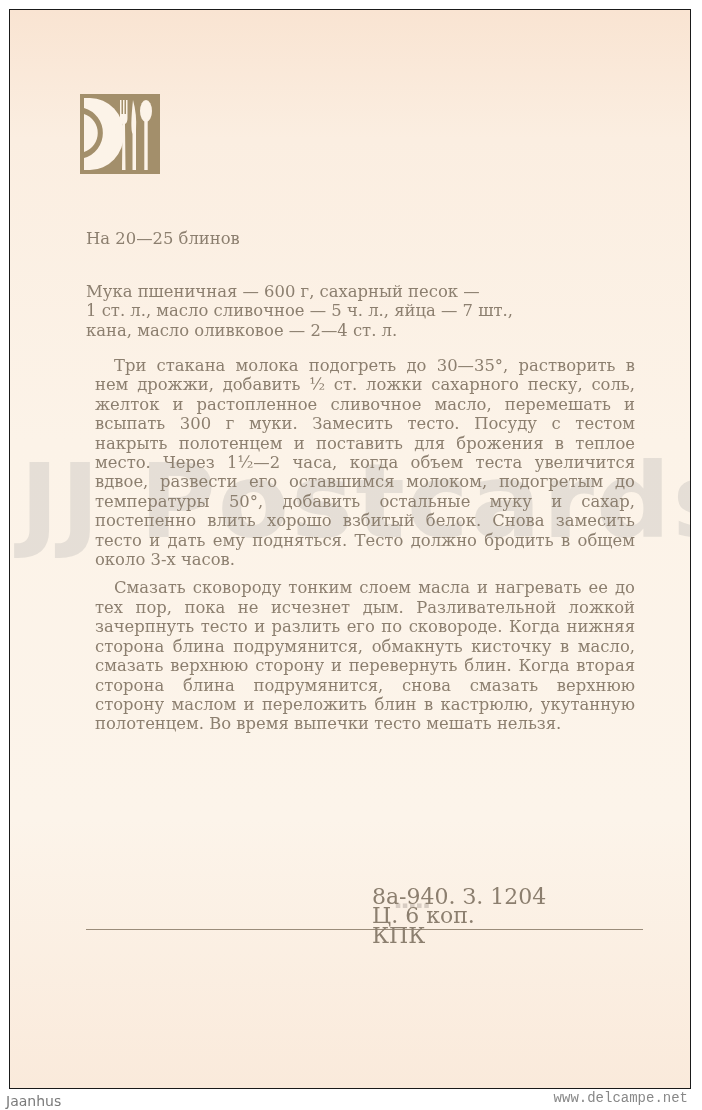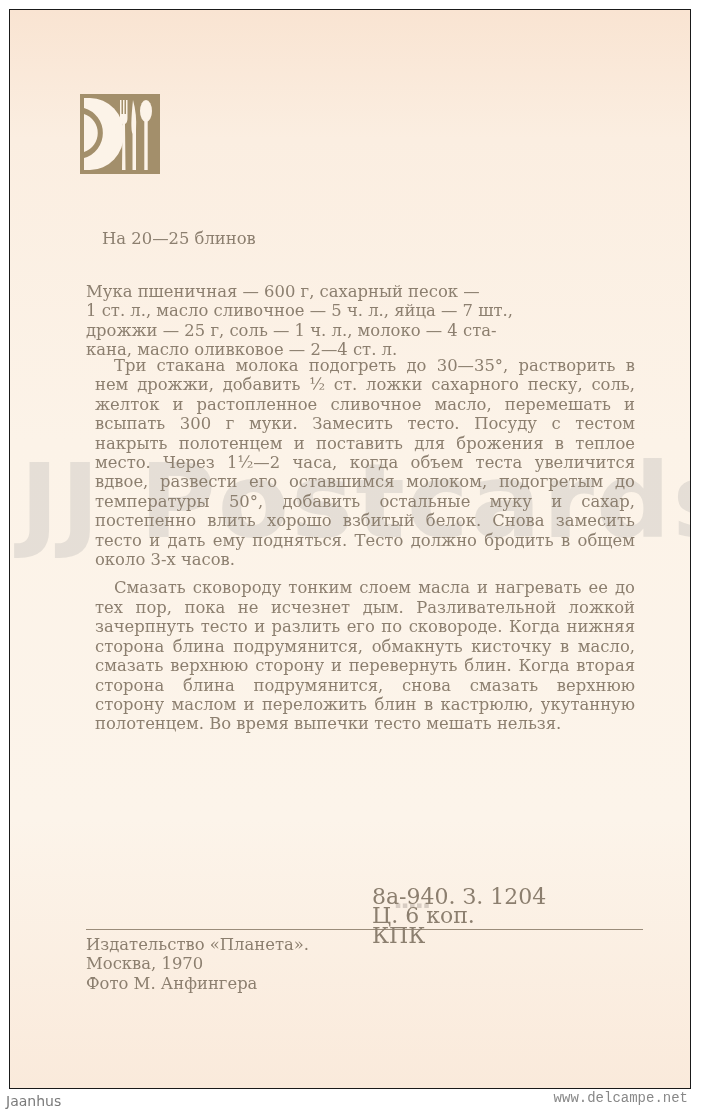--- a/index.html
+++ b/index.html
@@ -14,21 +14,21 @@
       background: linear-gradient(180deg, #f9e4d2 0%, #fbeee1 12%, #fcf3e8 40%, #fcf4ea 75%, #faeadb 100%);
       box-sizing: border-box;
       overflow: hidden;
     }
     .logo {
       position: absolute; left: 70px; top: 84px; width: 80px; height: 80px;
     }
     .text-block {
       position: absolute; color: #8c7f6f; font-size: 16.4px; line-height: 19.4px;
     }
-    .servings { left: 92px; top: 219px; }
+    .servings { left: 76px; top: 219px; }
     .ingredients { left: 76px; top: 248px; width: 558px; text-align: justify; text-align-last: left; margin-top: 24px; }
     .method { left: 76px; top: 337px; width: 558px; }
     .para { text-indent: 19px; text-align: justify; margin: 9px; }
     .divider {
       position: absolute; left: 76px; top: 919px; width: 557px; height: 1px; background: #9a8c7a;
     }
     .footer-left { position: absolute; left: 76px; top: 925px; color: #8c7f6f; font-size: 16.4px; line-height: 19.4px; }
     .footer-right { position: absolute; left: 362px; top: 877px; color: #8c7f6f; font-size: 22px; line-height: 19.4px; }
     .line { display: block; white-space: nowrap; }
     .watermark {
@@ -66,38 +66,32 @@
     <rect x="64.3" y="26" width="3.4" height="50" fill="#fcf3e8"></rect>
   </svg>
 
   <div class="watermark">JJ Postcards</div>
 
   <div class="text-block servings">На 20—25 блинов</div>
 
   <div class="text-block ingredients">
     <span class="line">Мука пшеничная — 600 г, сахарный песок —</span>
     <span class="line">1 ст. л., масло сливочное — 5 ч. л., яйца — 7 шт.,</span>
-    <span class="line">дрожжи — 25 г, соль — 1 ч. л., молоко — 4 ста-</span>
     <span class="line">кана, масло оливковое — 2—4 ст. л.</span>
   </div>
 
   <div class="text-block method">
     <p class="para">Три стакана молока подогреть до 30—35°, растворить в нем дрожжи, добавить ½ ст. ложки сахарного песку, соль, желток и растопленное сливочное масло, перемешать и всыпать 300 г муки. Замесить тесто. Посуду с тестом накрыть полотенцем и поставить для брожения в теплое место. Через 1½—2 часа, когда объем теста увеличится вдвое, развести его оставшимся молоком, подогретым до температуры 50°, добавить остальные муку и сахар, постепенно влить хорошо взбитый белок. Снова замесить тесто и дать ему подняться. Тесто должно бродить в общем около 3-х часов.</p>
     <p class="para">Смазать сковороду тонким слоем масла и нагревать ее до тех пор, пока не исчезнет дым. Разливательной ложкой зачерпнуть тесто и разлить его по сковороде. Когда нижняя сторона блина подрумянится, обмакнуть кисточку в масло, смазать верхнюю сторону и перевернуть блин. Когда вторая сторона блина подрумянится, снова смазать верхнюю сторону маслом и переложить блин в кастрюлю, укутанную полотенцем. Во время выпечки тесто мешать нельзя.</p>
   </div>
 
   <div class="stamp">▪▪▪▪▪</div>
 
   <div class="divider"></div>
 
-  <div class="footer-left">
-    <span class="line">Издательство «Планета».</span>
-    <span class="line">Москва, 1970</span>
-    <span class="line">Фото М. Анфингера</span>
-  </div>
 
   <div class="footer-right">
     <span class="line">8а-940. З. 1204</span>
     <span class="line">Ц. 6 коп.</span>
     <span class="line">КПК</span>
   </div>
 </div>
 
 <div class="credit-left">Jaanhus</div>
 <div class="credit-right">www.delcampe.net</div>

